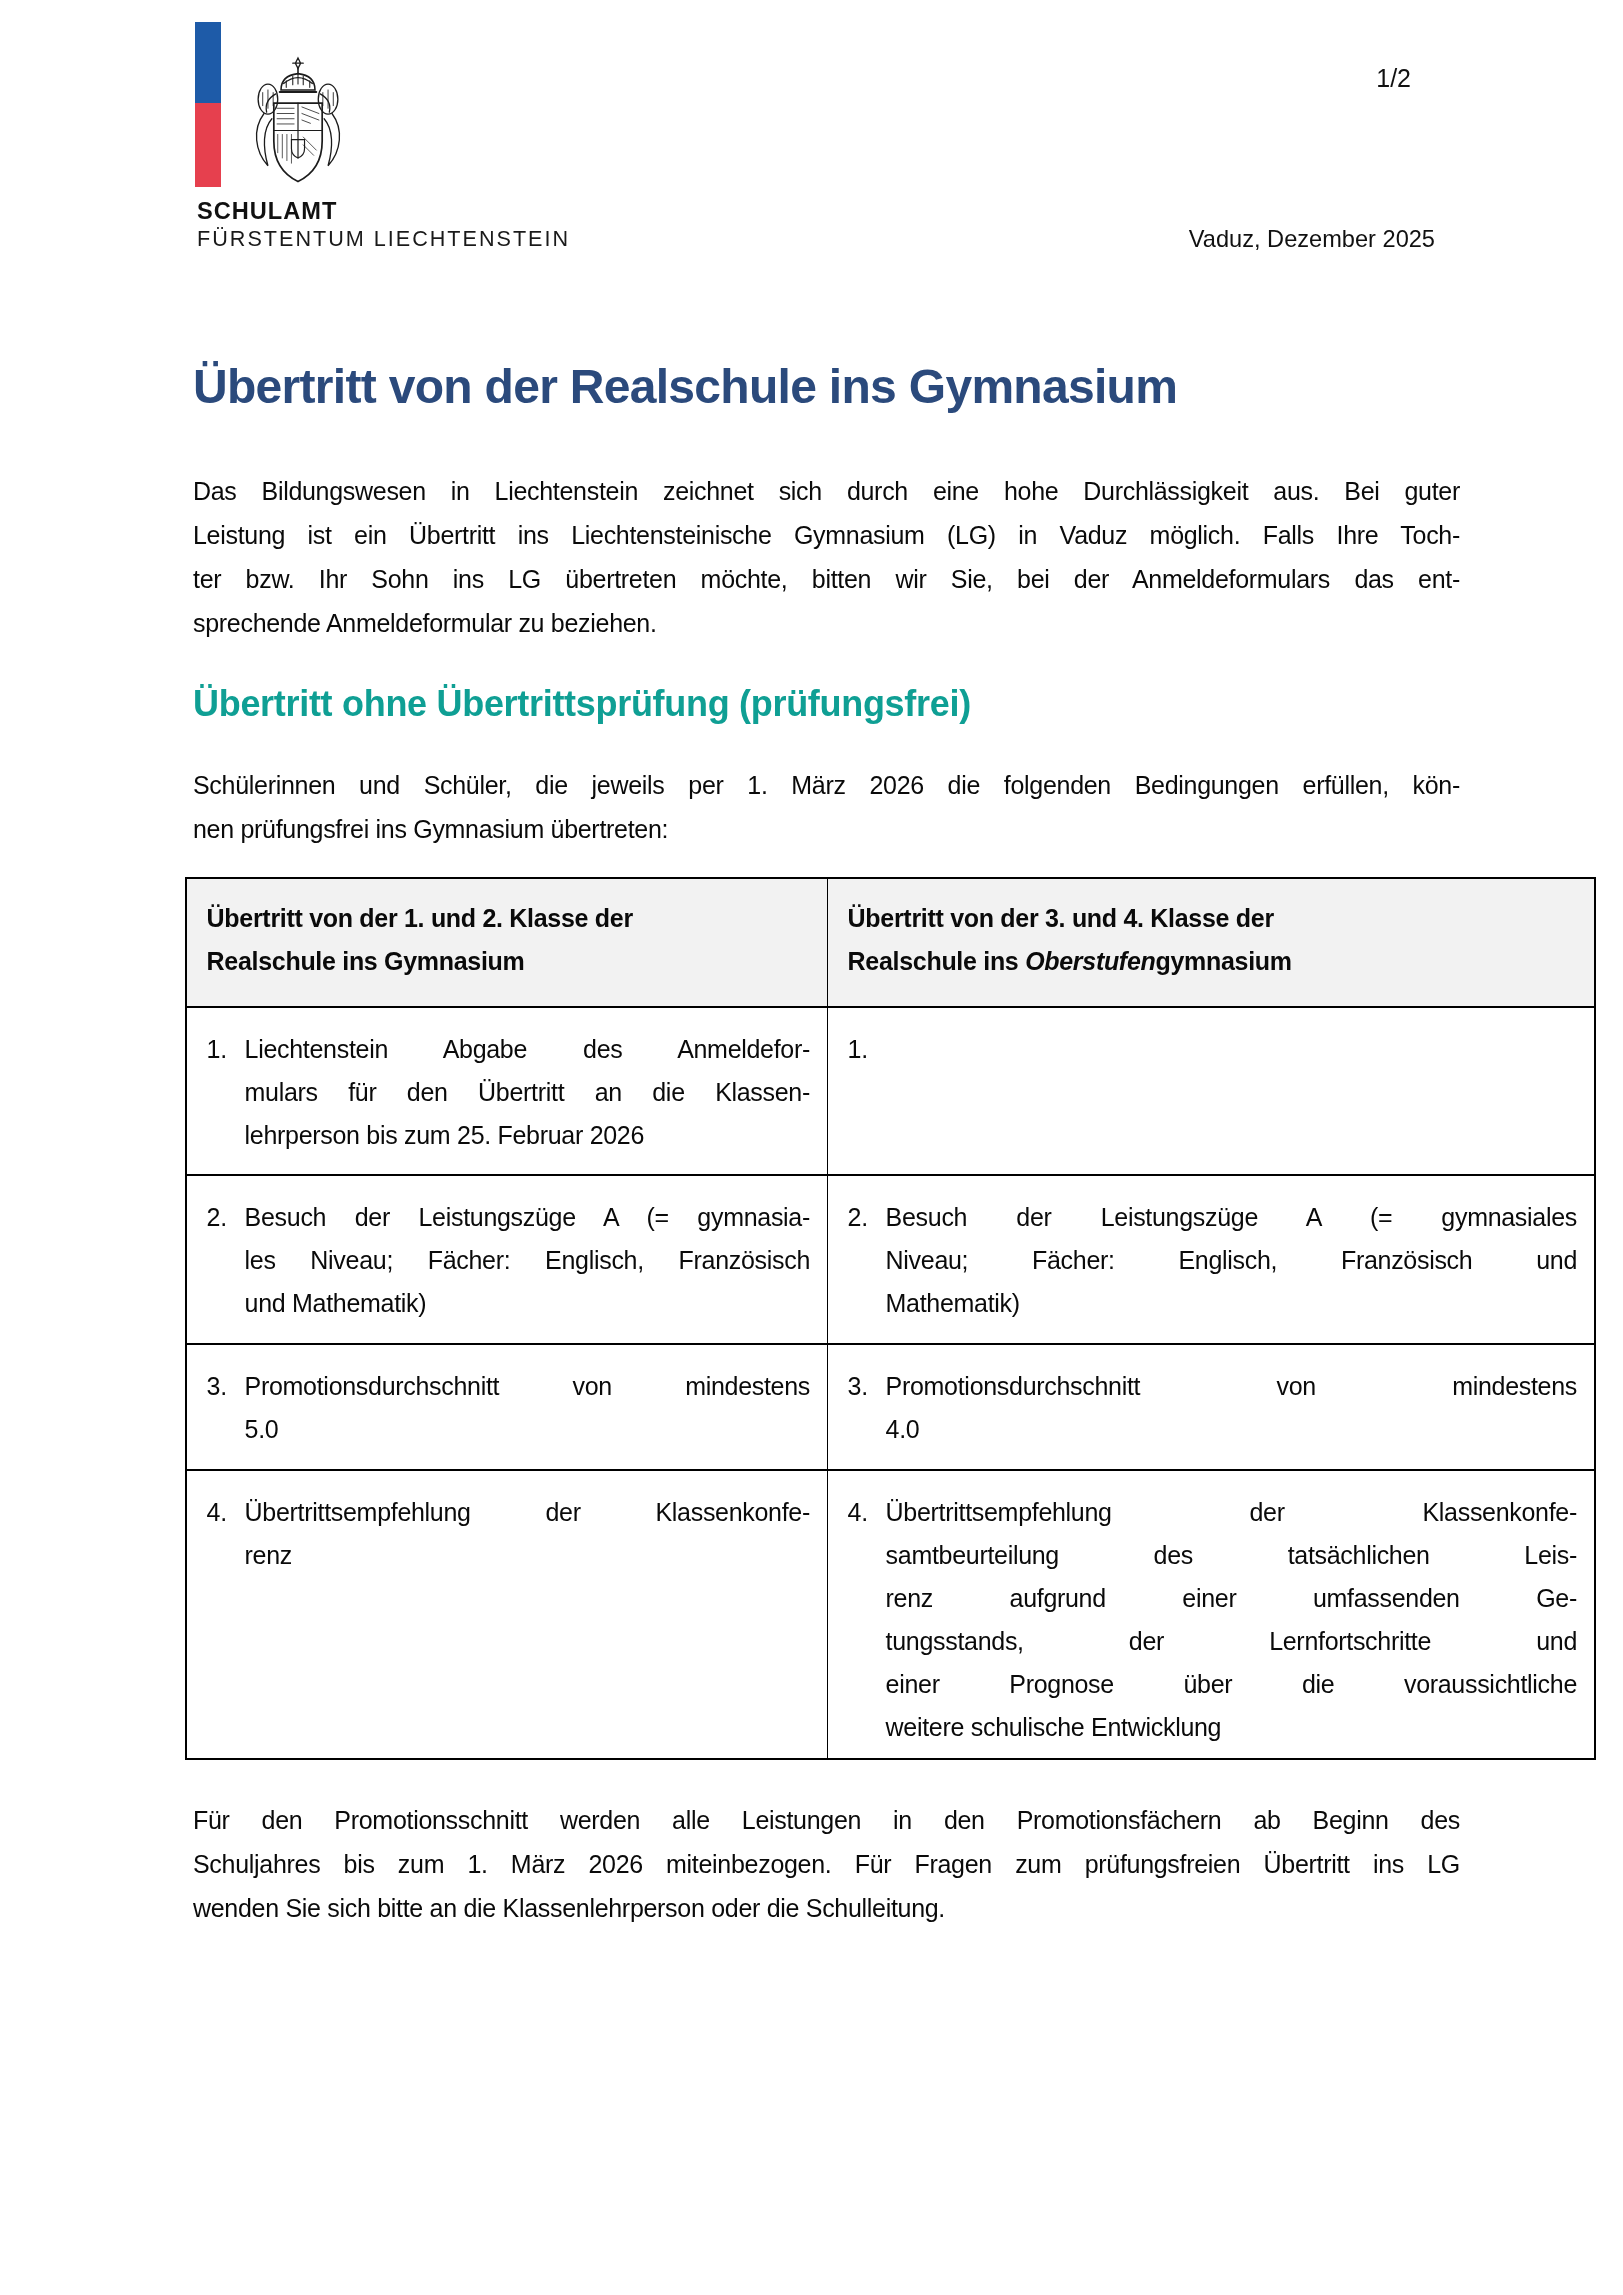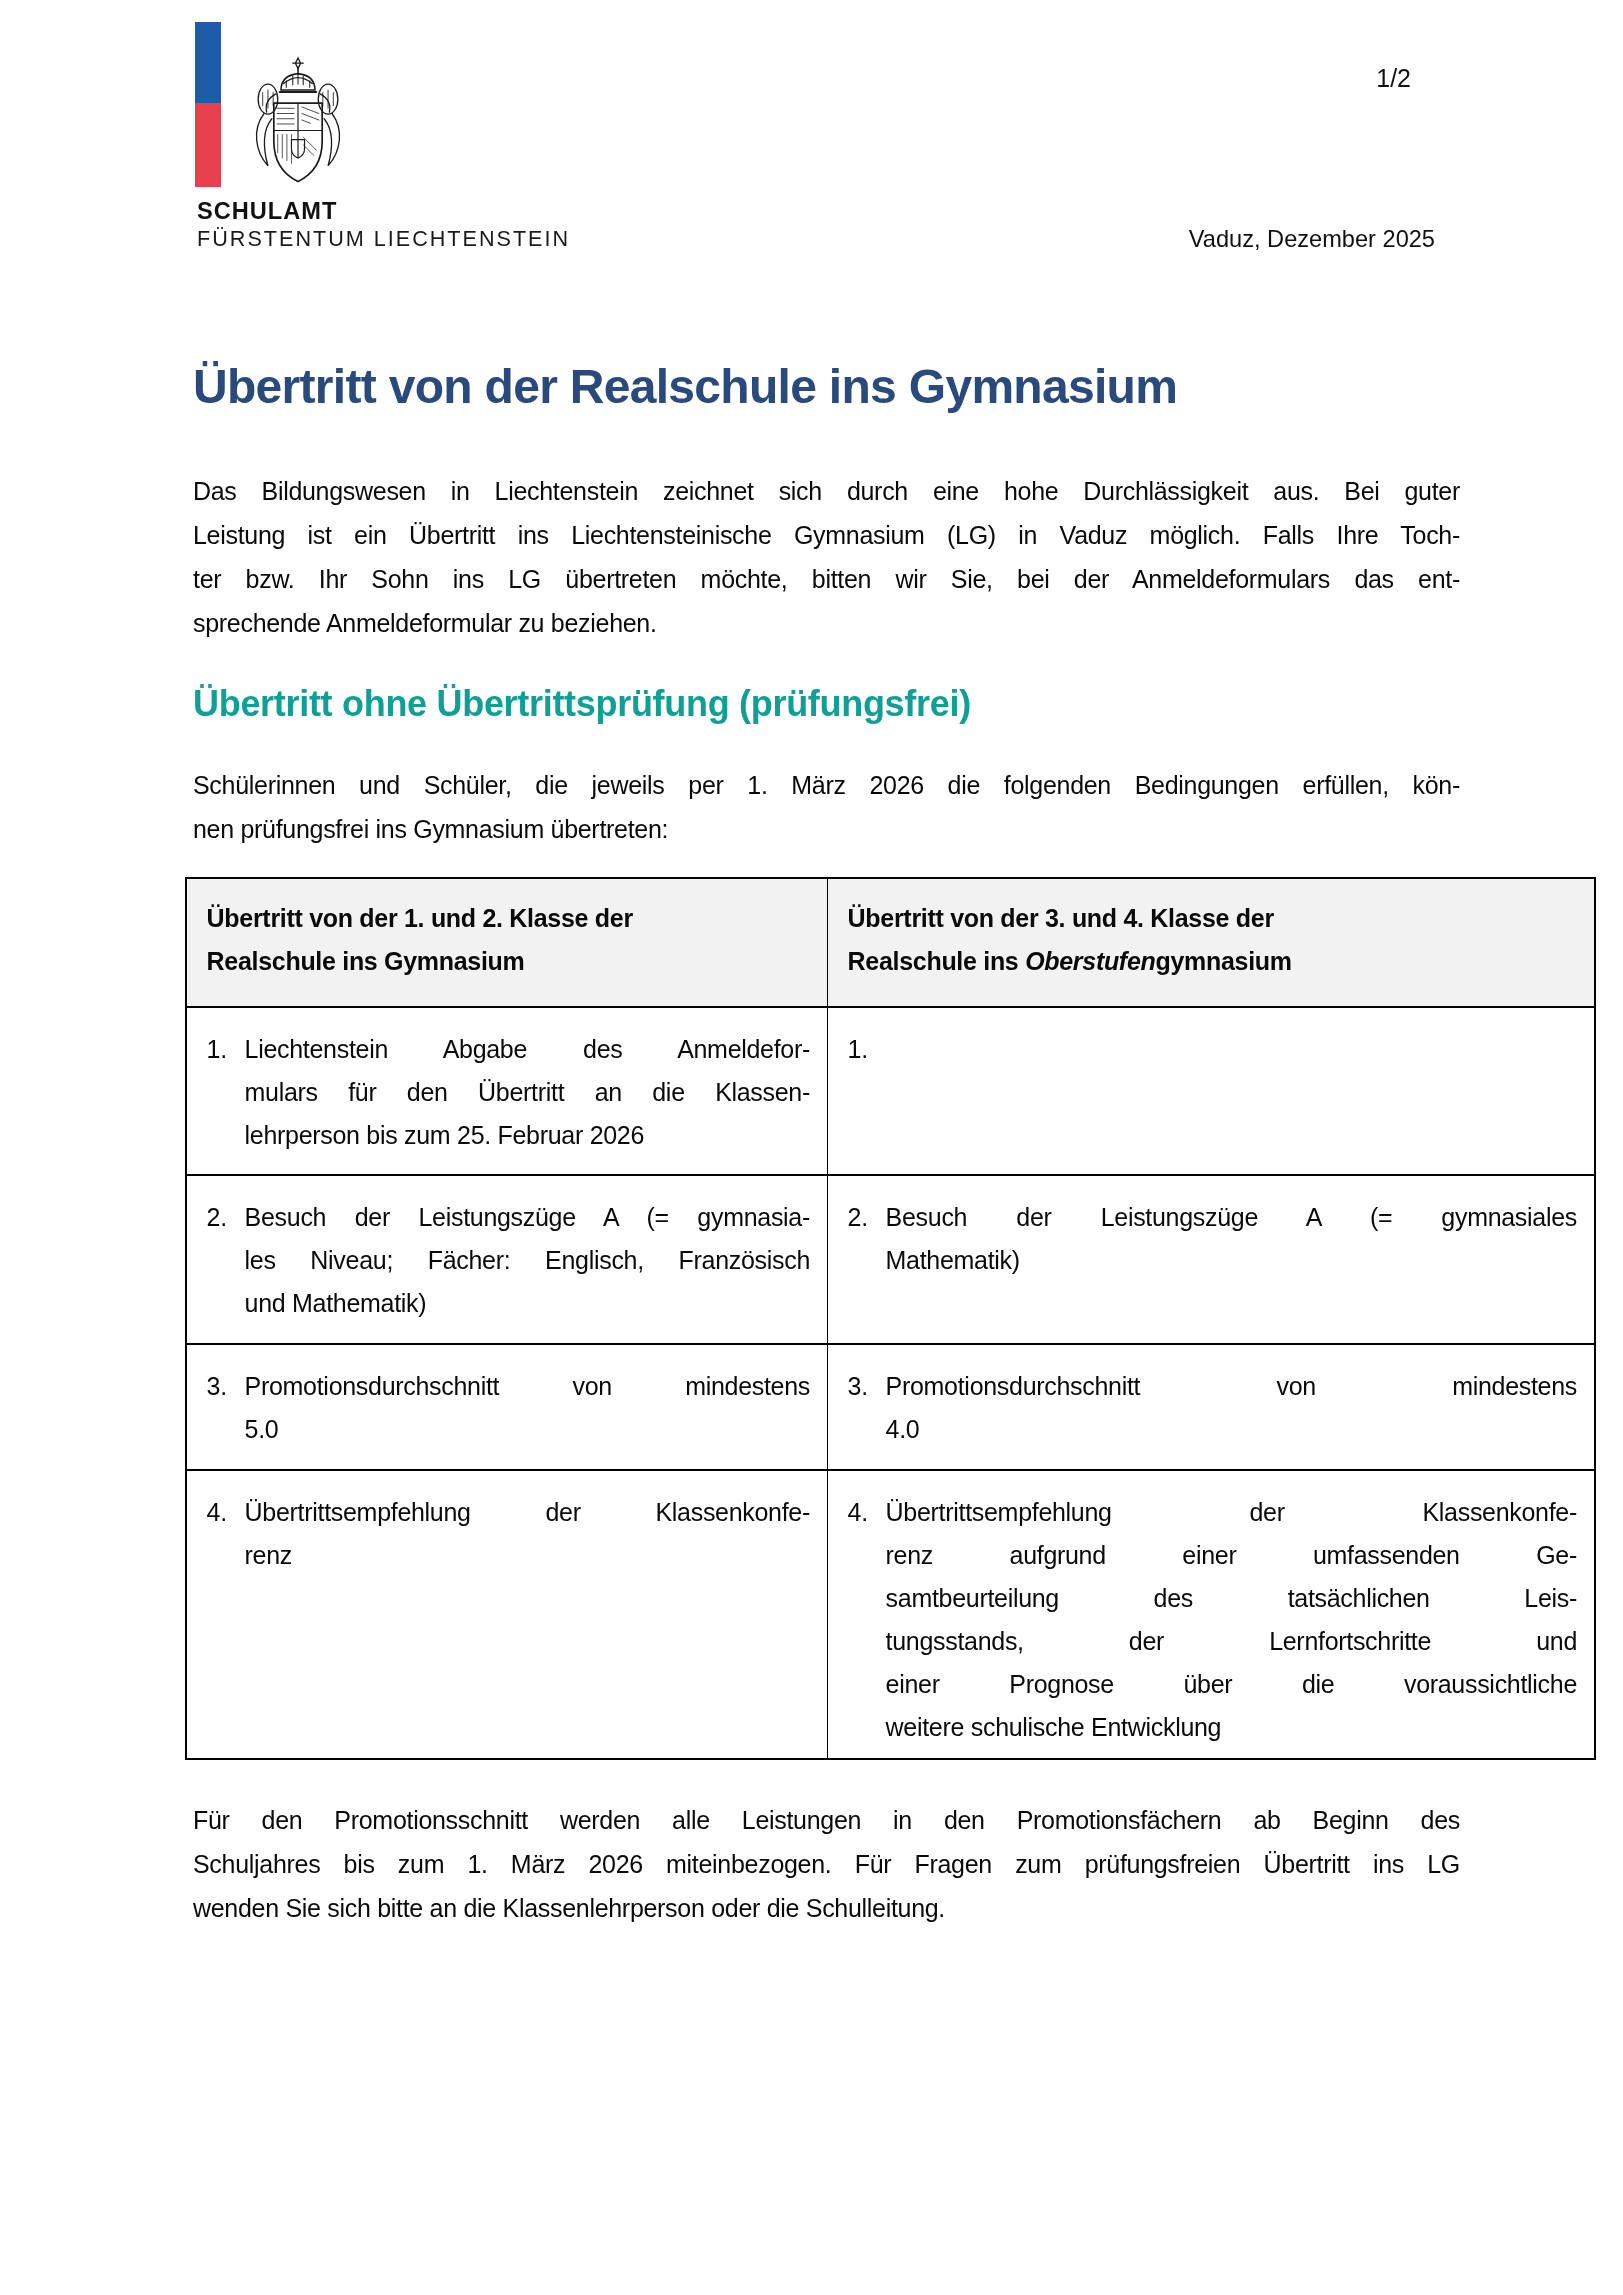--- a/index.html
+++ b/index.html
@@ -172,20 +172,21 @@
       <div class="ctext">
           <div class="tl jl"><span>Besuch der Leistungszüge A (= gymnasia-</span></div>
           <div class="tl jl"><span>les Niveau; Fächer: Englisch, Französisch</span></div>
           <div class="tl ll"><span>und Mathematik)</span></div>
         </div>
     </div>
     <div class="tc">
       <div class="num">2.</div>
       <div class="ctext">
           <div class="tl jl"><span>Besuch der Leistungszüge A (= gymnasiales</span></div>
+          <div class="tl jl"><span>Niveau; Fächer: Englisch, Französisch und</span></div>
           <div class="tl ll"><span>Mathematik)</span></div>
         </div>
     </div>
 
     <div class="tc colL">
       <div class="num">3.</div>
       <div class="ctext">
           <div class="tl jl"><span>Promotionsdurchschnitt von mindestens</span></div>
           <div class="tl ll"><span>5.0</span></div>
         </div>
@@ -202,22 +203,22 @@
       <div class="num">4.</div>
       <div class="ctext">
           <div class="tl jl"><span>Übertrittsempfehlung der Klassenkonfe-</span></div>
           <div class="tl ll"><span>renz</span></div>
         </div>
     </div>
     <div class="tc rowlast">
       <div class="num">4.</div>
       <div class="ctext">
           <div class="tl jl"><span>Übertrittsempfehlung der Klassenkonfe-</span></div>
+          <div class="tl jl"><span>samtbeurteilung des tatsächlichen Leis-</span></div>
           <div class="tl jl"><span>renz aufgrund einer umfassenden Ge-</span></div>
-          <div class="tl jl"><span>samtbeurteilung des tatsächlichen Leis-</span></div>
           <div class="tl jl"><span>tungsstands, der Lernfortschritte und</span></div>
           <div class="tl jl"><span>einer Prognose über die voraussichtliche</span></div>
           <div class="tl ll"><span>weitere schulische Entwicklung</span></div>
         </div>
     </div>
   </div>
 
   <div class="para para-outro">
       <div class="tl jl"><span>Für den Promotionsschnitt werden alle Leistungen in den Promotionsfächern ab Beginn des</span></div>
       <div class="tl jl"><span>Schuljahres bis zum 1. März 2026 miteinbezogen. Für Fragen zum prüfungsfreien Übertritt ins LG</span></div>

